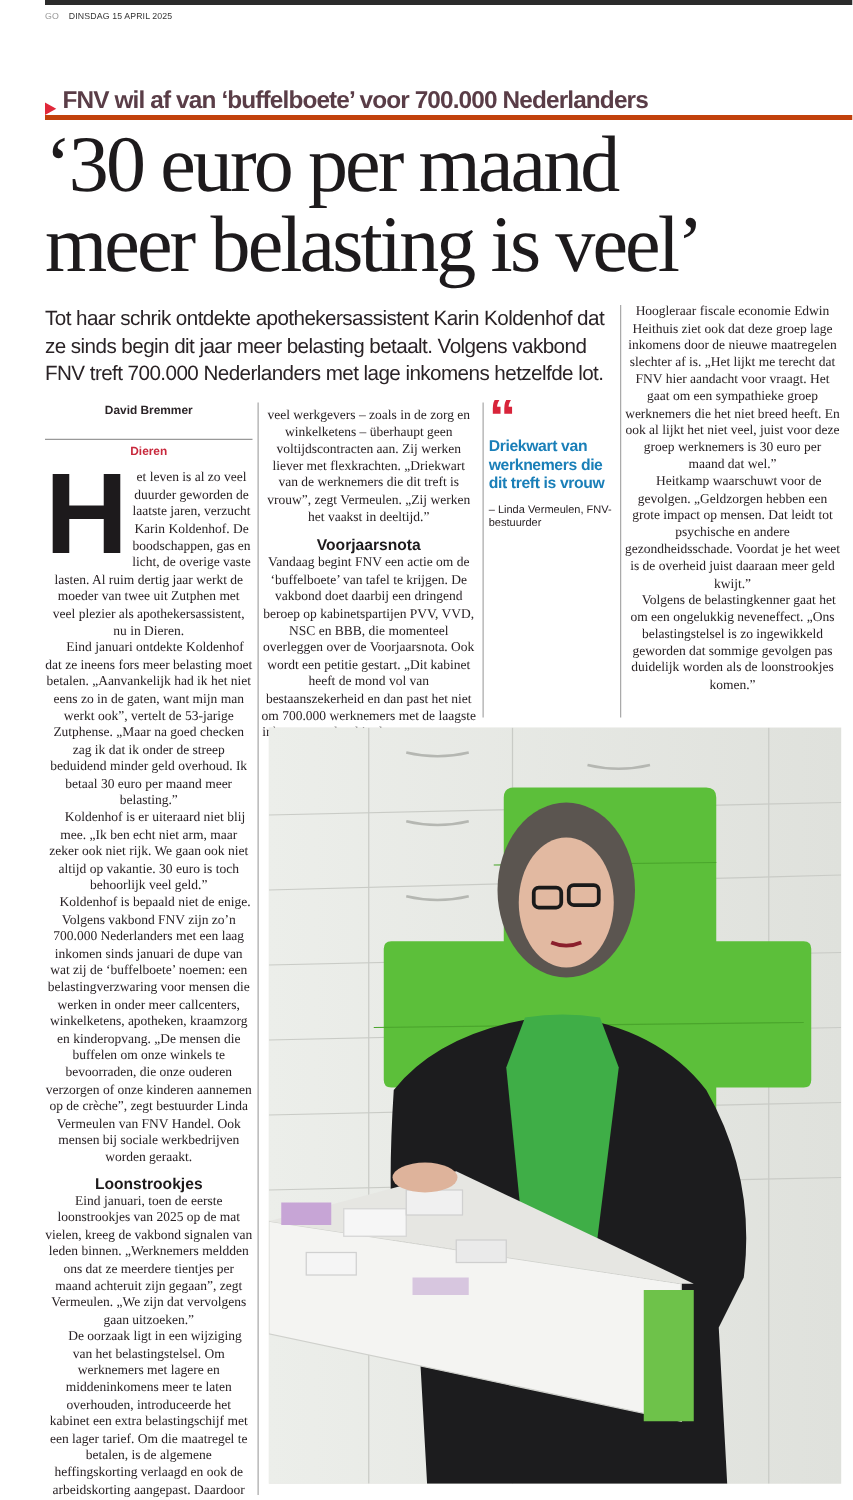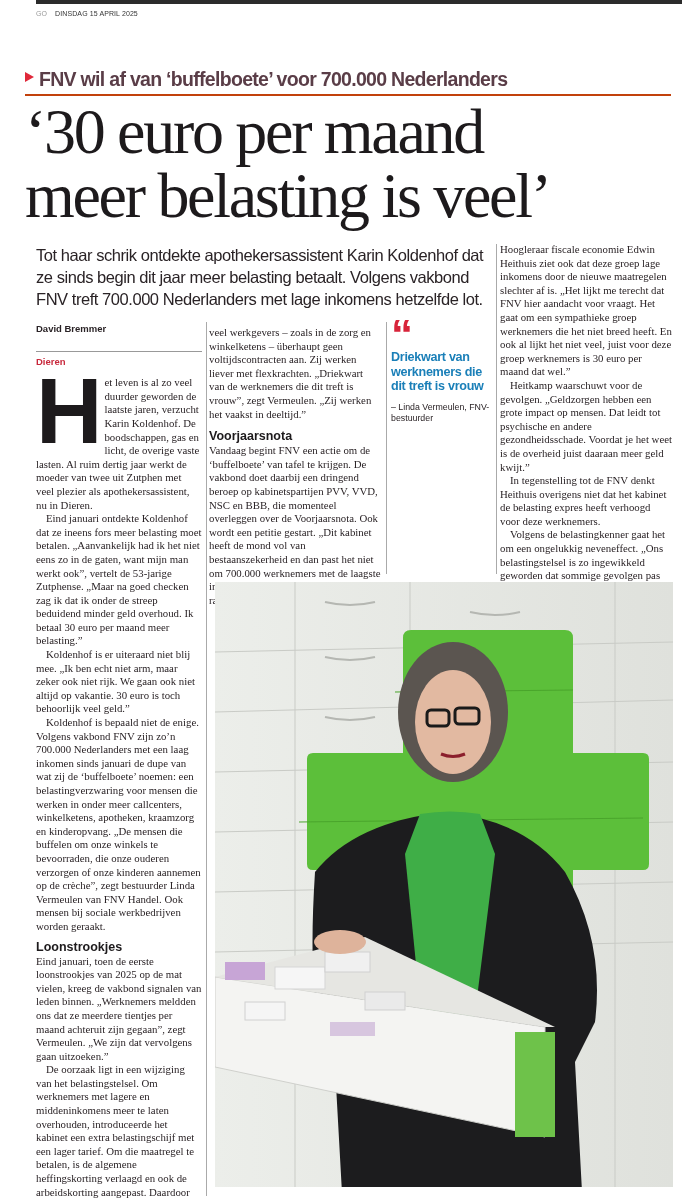--- a/index.html
+++ b/index.html
@@ -1,27 +1,27 @@
 <!DOCTYPE html>
 <html><head>
 <meta charset="utf-8">
 <style>
   * { box-sizing: border-box; margin: 0; padding: 0; }
   html, body { width: 682px; height: 1200px; background: #ffffff; overflow: hidden; }
   body { position: relative; font-family: "DejaVu Serif", serif; color: #2a2326; }
   .topbar { position: absolute; left: 36px; top: 0; width: 646px; height: 4px; background: #2b2b2b; }
   .dateline { position: absolute; left: 36px; top: 10px; font-family: "Liberation Sans", sans-serif; font-size: 7px; color: #333; letter-spacing: 0.1px; }
   .dateline .go { color: #999; margin-right: 8px; }
-  .kicker { position: absolute; left: 25px; top: 68px; width: 646px; height: 28px; border-bottom: 2px solid #c2410c; display: flex; align-items: flex-start; }
+  .kicker { position: absolute; left: 36px; top: 68px; width: 646px; height: 28px; border-bottom: 4px solid #c2410c; display: flex; align-items: flex-end; }
   .kicker .arrow { width: 0; height: 0; border-top: 5px solid transparent; border-bottom: 5px solid transparent; border-left: 9px solid #e0283a; margin-right: 5px; margin-top: 4px; }
   .kicker .text { font-family: "Liberation Sans", sans-serif; font-weight: bold; font-size: 19.5px; color: #5a3d47; letter-spacing: -0.7px; }
-  .headline { position: absolute; left: 25px; top: 100px; width: 646px; font-family: "Liberation Serif", serif; font-size: 64px; line-height: 64px; color: #1d1a1c; letter-spacing: -2.3px; }
+  .headline { position: absolute; left: 36px; top: 100px; width: 646px; font-family: "Liberation Serif", serif; font-size: 64px; line-height: 64px; color: #1d1a1c; letter-spacing: -2.3px; }
   .headline div { white-space: nowrap; }
   .intro { position: absolute; left: 36px; top: 244px; width: 460px; font-family: "Liberation Sans", sans-serif; font-size: 16.5px; line-height: 22px; color: #2a2326; letter-spacing: -0.45px; }
-  .col { position: absolute; font-family: "Liberation Serif", serif; font-size: 10.8px; line-height: 13.6px; color: #2a2326; text-align: left; }
+  .col { position: absolute; font-family: "Liberation Serif", serif; font-size: 10.8px; line-height: 13.6px; color: #2a2326; text-align: center; }
   .col p { text-indent: 10px; }
   .col p.noind { text-indent: 0; }
   .col1 { left: 36px; top: 322px; width: 166px; }
   .col2 { left: 209px; top: 326px; width: 172px; }
   .col3 { left: 500px; top: 243px; width: 172px; }
   .vline { position: absolute; width: 1px; background: #aaa; }
   .byline { font-family: "Liberation Sans", sans-serif; font-weight: bold; font-size: 9.5px; color: #2a2326; padding-bottom: 15px; border-bottom: 1px solid #999; margin-bottom: 3px; }
   .place { font-family: "Liberation Sans", sans-serif; font-weight: bold; font-size: 9.5px; color: #c8283c; margin-bottom: 8px; }
   .dropcap { float: left; font-family: "Liberation Sans", sans-serif; font-weight: bold; font-size: 92px; line-height: 70px; height: 68px; color: #1d1a1c; margin-right: 4px; margin-top: 0px; letter-spacing: -2px; }
   .subhead { font-family: "Liberation Sans", sans-serif; font-weight: bold; font-size: 12.5px; line-height: 15px; color: #1d1a1c; margin-top: 6px; text-indent: 0 !important; }
@@ -81,21 +81,20 @@
   <div class="marks">“</div>
   <div class="qtext">Driekwart van werknemers die dit treft is vrouw</div>
   <div class="qattr">– Linda Vermeulen, FNV-bestuurder</div>
 </div>
 
 <div class="vline" style="left:496px; top:244px; height:330px;"></div>
 
 <div class="col col3">
   <p class="noind">Hoogleraar fiscale economie Edwin Heithuis ziet ook dat deze groep lage inkomens door de nieuwe maatregelen slechter af is. „Het lijkt me terecht dat FNV hier aandacht voor vraagt. Het gaat om een sympathieke groep werknemers die het niet breed heeft. En ook al lijkt het niet veel, juist voor deze groep werknemers is 30 euro per maand dat wel.”</p>
   <p>Heitkamp waarschuwt voor de gevolgen. „Geldzorgen hebben een grote impact op mensen. Dat leidt tot psychische en andere gezondheidsschade. Voordat je het weet is de overheid juist daaraan meer geld kwijt.”</p>
-  <p>In tegenstelling tot de FNV denkt Heithuis overigens niet dat het kabinet de belasting expres heeft verhoogd voor deze werknemers.</p>
   <p>Volgens de belastingkenner gaat het om een ongelukkig neveneffect. „Ons belastingstelsel is zo ingewikkeld geworden dat sommige gevolgen pas duidelijk worden als de loonstrookjes komen.”</p>
 </div>
 
 <div class="photo">
   <svg width="458" height="605" viewBox="0 0 458 605">
     <defs>
       <linearGradient id="wall" x1="0" y1="0" x2="1" y2="0">
         <stop offset="0" stop-color="#eceeea"></stop>
         <stop offset="1" stop-color="#dfe1dc"></stop>
       </linearGradient>

